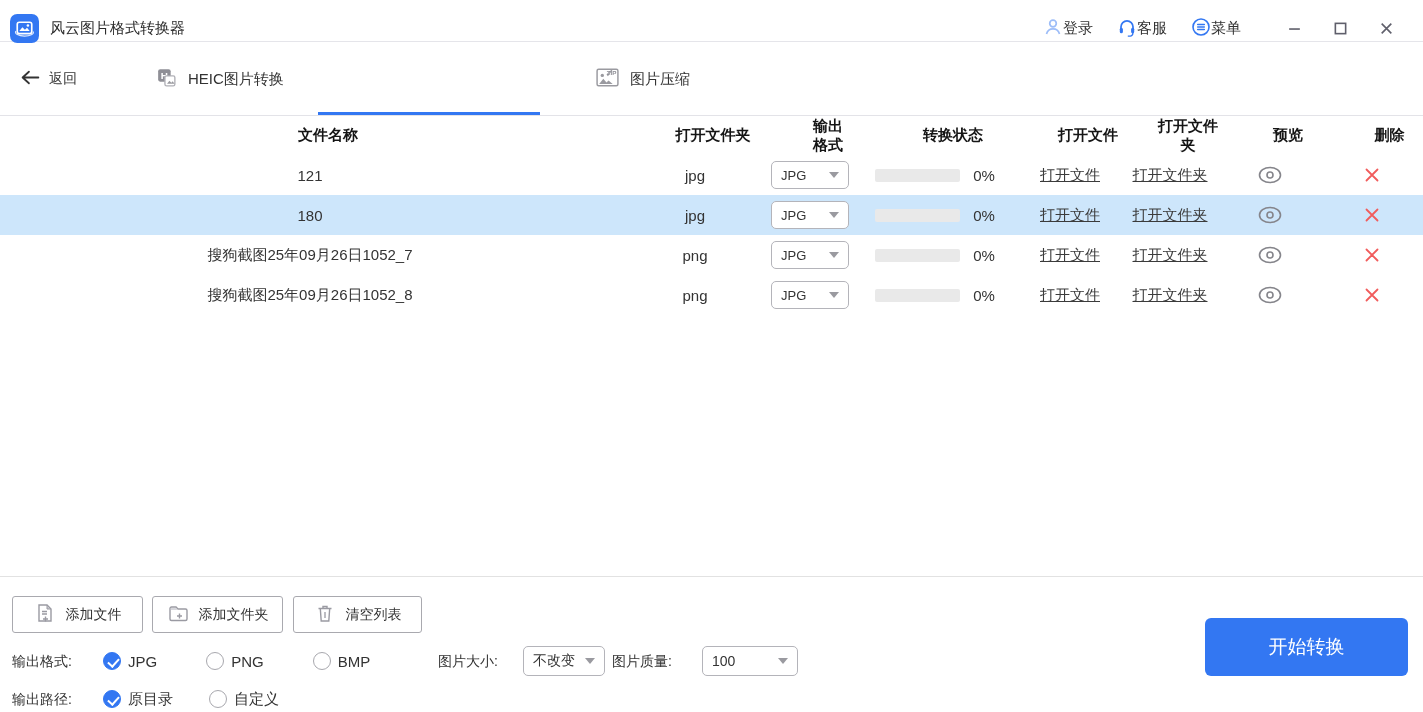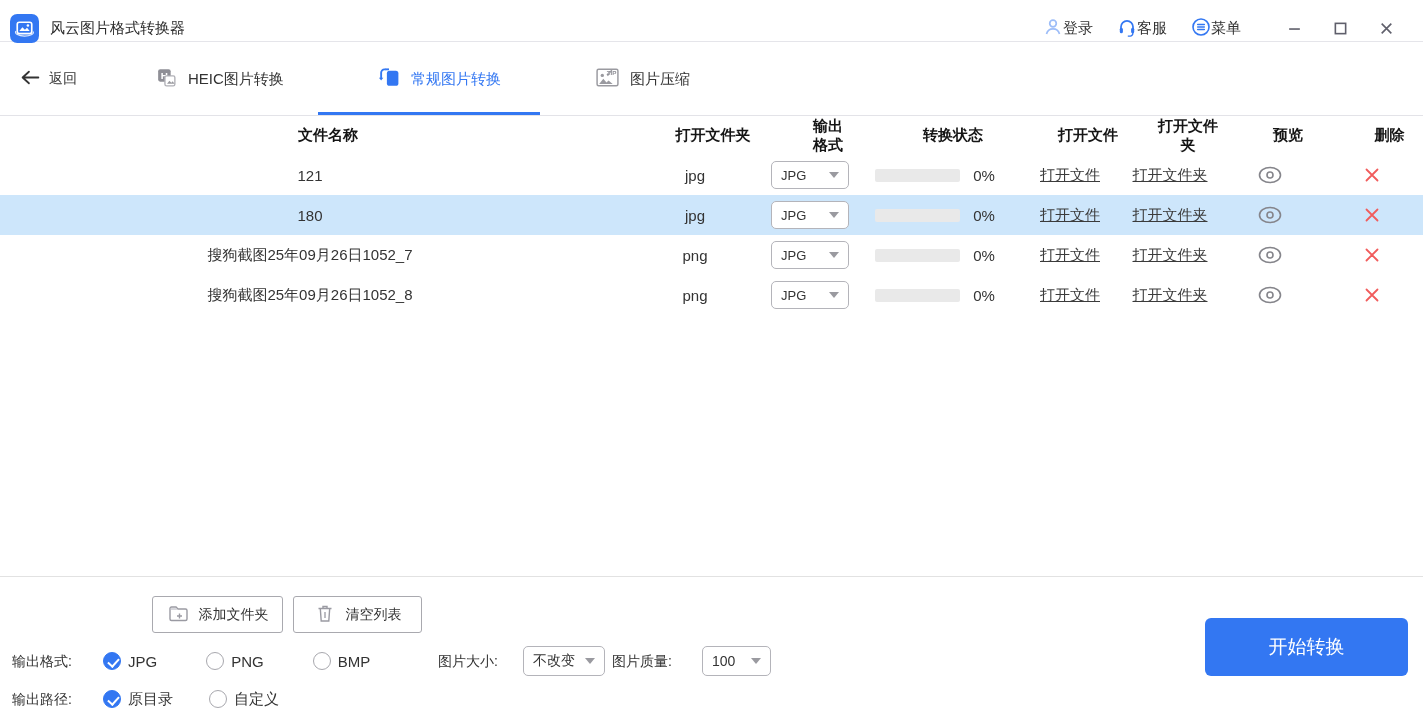--- a/index.html
+++ b/index.html
@@ -92,21 +92,21 @@
   .radio-item.checked .radio-circle::after{
     content:"";position:absolute;left:6px;top:3px;width:5px;height:9px;
     border-right:2px solid #fff;border-bottom:2px solid #fff;transform:rotate(42deg);
   }
   .f-dropdown{
     position:absolute;top:69px;height:30px;background:#fff;border:1px solid #b4b4ba;border-radius:5px;
     display:flex;align-items:center;justify-content:space-between;padding:0 9px;
     font-size:14px;color:#333;cursor:pointer;
   }
   .dd-size{left:523px;width:82px;}
-  .dd-quality{left:702px;width:69px;}
+  .dd-quality{left:702px;width:96px;}
   .start-btn{
     position:absolute;left:1205px;top:41px;width:203px;height:58px;
     background:var(--accent);border:none;border-radius:6px;
     color:#fff;font-size:19px;font-family:inherit;cursor:pointer;
     display:flex;align-items:center;justify-content:center;
   }
 </style>
 </head>
 <body>
 
@@ -187,31 +187,20 @@
       <svg viewBox="0 0 22 22" width="23" height="23">
         <rect x="3" y="3" width="12" height="12" rx="2" fill="#8f8f96"></rect>
         <text x="9" y="12.6" font-size="9.5" fill="#fff" text-anchor="middle" font-weight="bold" font-family="Liberation Sans, sans-serif">H</text>
         <rect x="9.5" y="9.5" width="9.5" height="9.5" rx="1.6" fill="#fff" stroke="#b0b0b6" stroke-width="1.3"></rect>
         <path d="M11.5 17l2.3-2.8 1.8 1.8 1.3-1.3 1.8 2.3z" fill="#9a9aa0"></path>
       </svg>
     </span>
     <span>HEIC图片转换</span>
   </span>
 
-  <span class="tab tab-regular active">
-    <span>
-      <svg viewBox="0 0 22 22" width="23" height="23">
-        <rect x="8.5" y="4.5" width="11" height="14.5" rx="2.5" fill="var(--accent)"></rect>
-        <path d="M7 3.2h3.5" stroke="var(--accent)" stroke-width="1.8" fill="none"></path>
-        <path d="M7.5 3.2H6.2a3.2 3.2 0 00-3.2 3.2v5.2" stroke="var(--accent)" stroke-width="1.8" fill="none"></path>
-        <path d="M3 13.8l-2.1-2.6h4.2z" fill="var(--accent)"></path>
-      </svg>
-    </span>
-    <span>常规图片转换</span>
-  </span>
 
   <span class="tab tab-zip">
     <span>
       <svg viewBox="0 0 24 22" width="25" height="23">
         <rect x="2" y="3" width="20" height="16" rx="1.5" fill="none" stroke="#9a9aa0" stroke-width="1.4"></rect>
         <path d="M12 9.5L16.5 3.2" stroke="#9a9aa0" stroke-width="1.1"></path>
         <text x="20.5" y="8.6" font-size="6" fill="#8f8f96" text-anchor="end" font-weight="bold" font-family="Liberation Sans, sans-serif">ZIP</text>
         <circle cx="7" cy="9" r="1.6" fill="#9a9aa0"></circle>
         <path d="M4 17.2l4-5 3 3.6 2-2 4 3.4z" fill="#9a9aa0"></path>
       </svg>
@@ -357,20 +346,31 @@
       <span class="del-btn">
         <svg viewBox="0 0 16 16" width="16" height="16">
           <path d="M2.5 2.5l11 11M13.5 2.5l-11 11" stroke="var(--delete-red)" stroke-width="1.8" stroke-linecap="round"></path>
         </svg>
       </span>
     </div>
   </div>
 </div>
 
 <div class="footer">
+  <button class="tool-btn btn-addfile">
+    <span>
+      <svg viewBox="0 0 22 22" width="22" height="22">
+        <path d="M5 3h8l4 4v12H5z" fill="none" stroke="#9a9aa2" stroke-width="1.4"></path>
+        <path d="M13 3v4h4z" fill="#c9c9cf" stroke="#9a9aa2" stroke-width="1"></path>
+        <path d="M8 9.5h5M8 12h5" stroke="#9a9aa2" stroke-width="1.3"></path>
+        <path d="M11.5 14.5v5M9 17h5" stroke="#9a9aa2" stroke-width="1.4"></path>
+      </svg>
+    </span>
+    <span>添加文件</span>
+  </button>
 
   <button class="tool-btn btn-addfolder">
     <span>
       <svg viewBox="0 0 22 22" width="22" height="22">
         <path d="M3 6.5A1.5 1.5 0 014.5 5H9l2 2h7.5A1.5 1.5 0 0120 8.5V17a1.5 1.5 0 01-1.5 1.5h-14A1.5 1.5 0 013 17z" fill="none" stroke="#9a9aa2" stroke-width="1.4"></path>
         <path d="M3.6 6.2h5.2l1.6 1.6H3.6z" fill="#c9c9cf"></path>
         <path d="M12.5 11.5v5M10 14h5" stroke="#9a9aa2" stroke-width="1.4"></path>
       </svg>
     </span>
     <span>添加文件夹</span>

